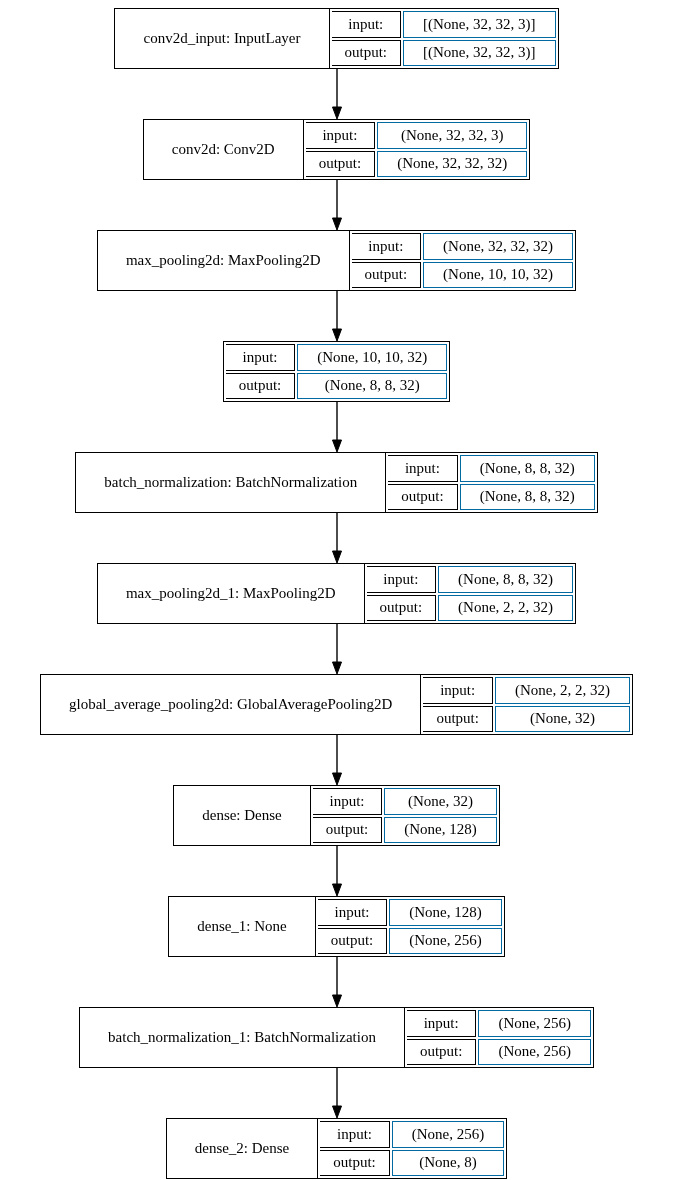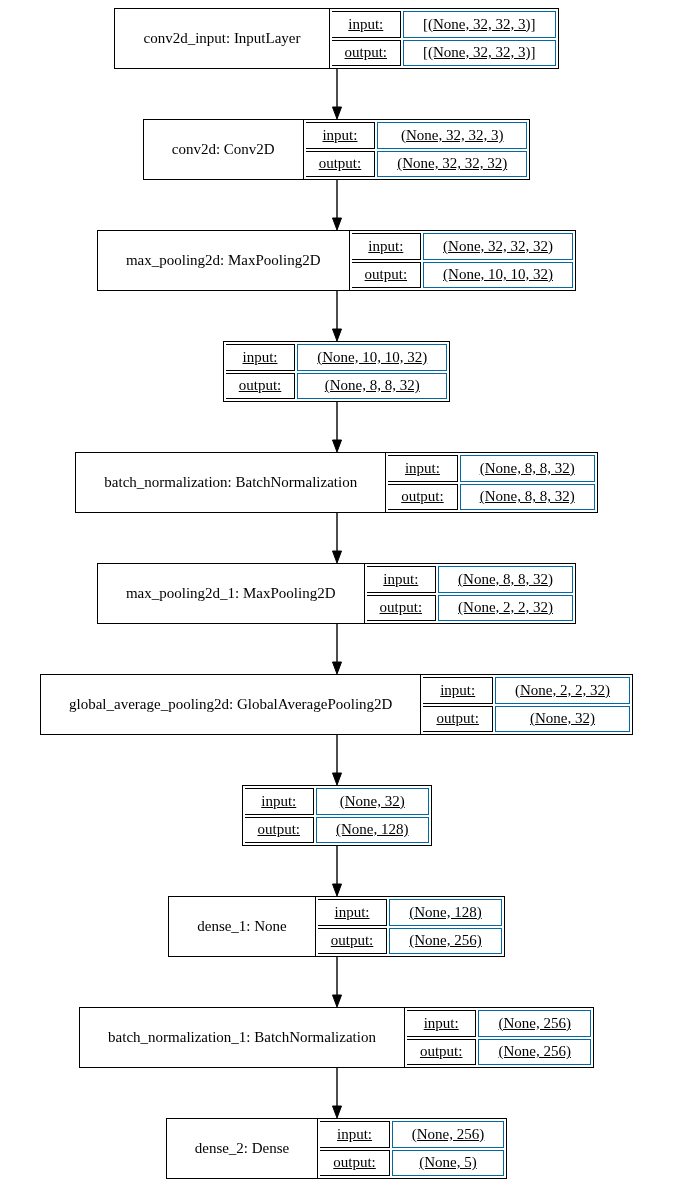--- a/index.html
+++ b/index.html
@@ -46,21 +46,20 @@
     padding: 2px;
     box-sizing: border-box;
   }
   .cell {
     display: flex;
     align-items: center;
     justify-content: center;
     font-size: 15px;
     white-space: nowrap;
     box-sizing: border-box;
-    text-decoration: underline;
   }
   .cell.io-label {
     border: 1px solid #000000;
     border-left: none;
     padding: 0 13px;
   }
   .cell.io-value {
     border: 1px solid #0369a1;
     padding: 0 19px;
   }
@@ -189,20 +188,21 @@
   </div>
 
   <div class="arrow">
     <svg width="14" height="50" viewBox="0 0 14 50">
       <line x1="7" y1="0" x2="7" y2="39" stroke="#000000" stroke-width="1.4"></line>
       <polygon points="2.5,38 11.5,38 7,50" fill="#000000" stroke="#000000"></polygon>
     </svg>
   </div>
 
   <div class="node">
+    <div class="node-name">dense: Dense</div>
     <div class="io-grid">
       <div class="cell io-label">input:</div>
       <div class="cell io-value">(None, 32)</div>
       <div class="cell io-label">output:</div>
       <div class="cell io-value">(None, 128)</div>
     </div>
   </div>
 
   <div class="arrow">
     <svg width="14" height="50" viewBox="0 0 14 50">
@@ -244,16 +244,16 @@
       <polygon points="2.5,38 11.5,38 7,50" fill="#000000" stroke="#000000"></polygon>
     </svg>
   </div>
 
   <div class="node">
     <div class="node-name">dense_2: Dense</div>
     <div class="io-grid">
       <div class="cell io-label">input:</div>
       <div class="cell io-value">(None, 256)</div>
       <div class="cell io-label">output:</div>
-      <div class="cell io-value">(None, 5)</div>
+      <div class="cell io-value">(None, 8)</div>
     </div>
   </div>
 </div>
 
 </body></html>

